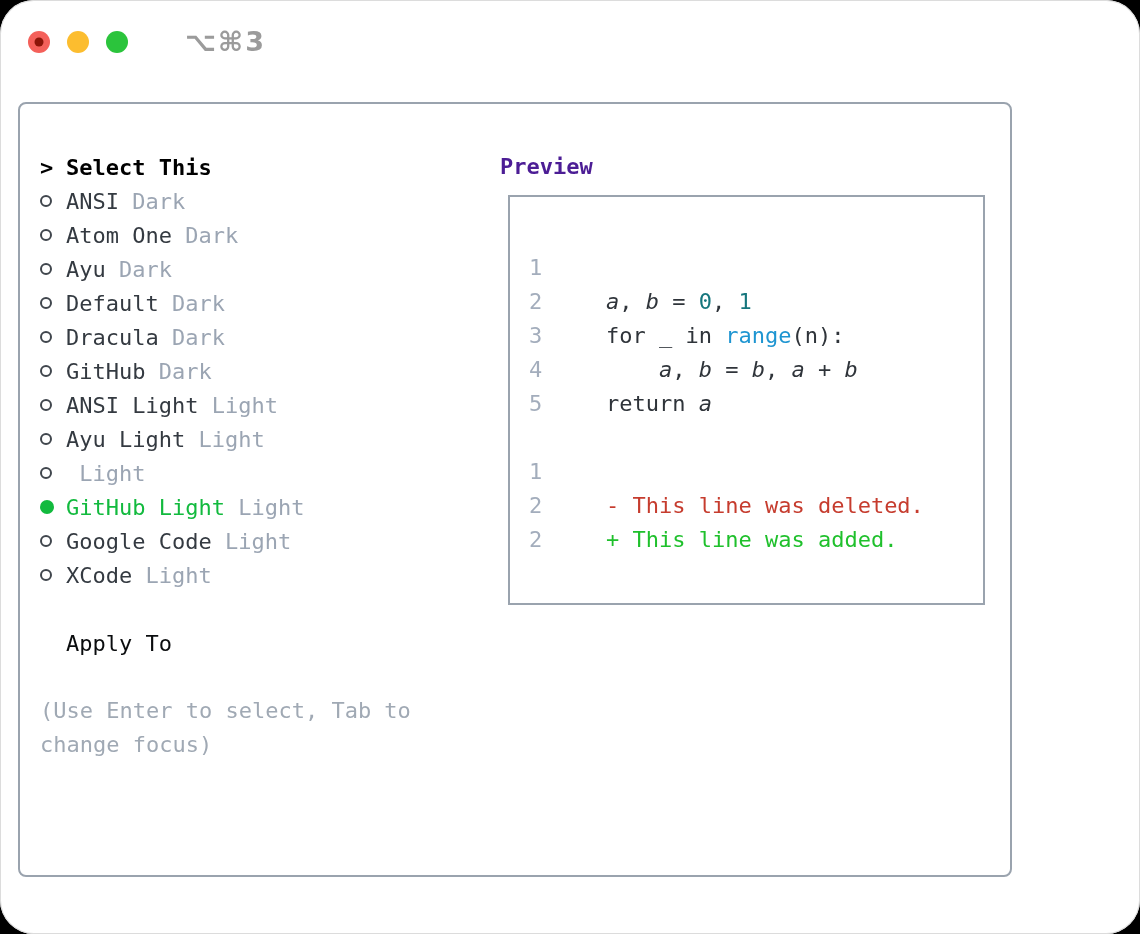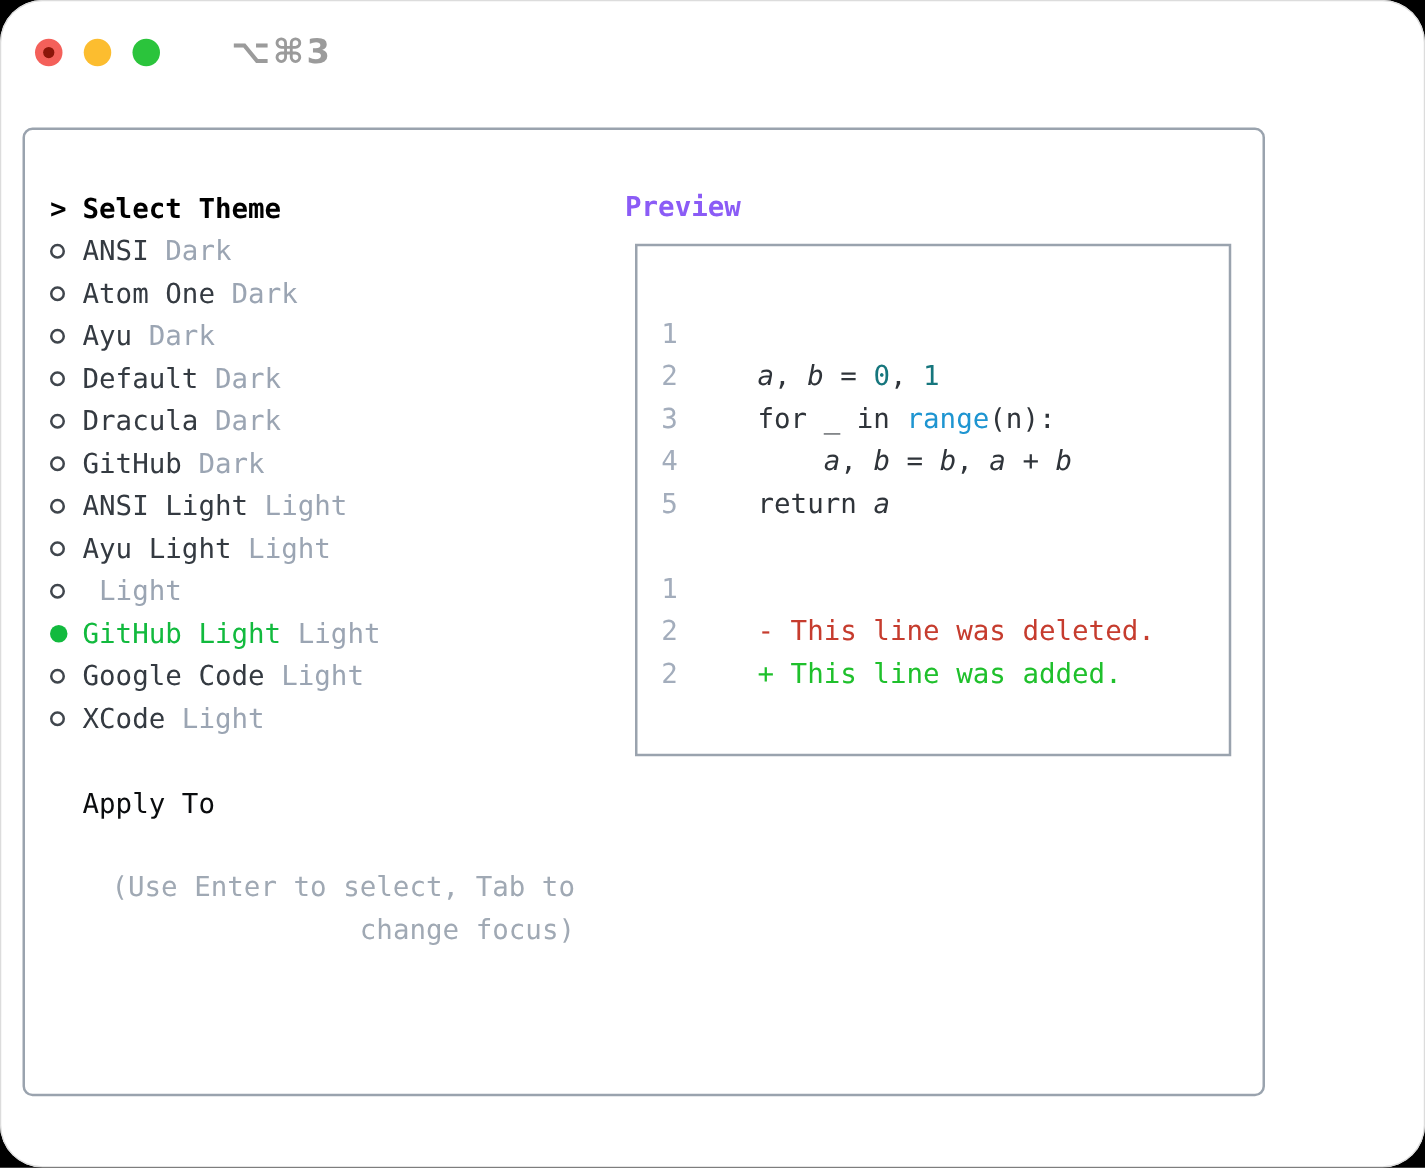--- a/index.html
+++ b/index.html
@@ -21,23 +21,23 @@
   .marker{width:26px;display:flex;align-items:center;flex:none;}
   .radio{width:12px;height:12px;border:2px solid var(--c-radio);border-radius:50%;box-sizing:border-box;}
   .radio.sel{width:14px;height:14px;border:none;background:var(--c-select_green);}
   .hdr-prefix{width:26px;font-weight:bold;color:#000;flex:none;}
   .hdr-label{font-weight:bold;color:#000;}
   .tname{color:var(--c-item_text);}
   .theme-row.sel .tname{color:var(--c-select_green);}
   .tvariant{color:var(--c-variant_text);}
   .apply-hdr{color:#0a0c0e;}
   .spacer{height:34px;}
-  .hint{margin-top:0;max-width:420px;line-height:34px;font-size:22px;color:var(--c-hint);white-space:normal;text-align:right;}
+  .hint{margin-top:0;max-width:420px;line-height:34px;font-size:22px;color:var(--c-hint);white-space:normal;}
   
-  .preview-hdr{position:absolute;left:480px;top:46px;height:34px;line-height:34px;font-size:22px;font-weight:bold;color:#8b5cf6;text-align:center;}
+  .preview-hdr{position:absolute;left:480px;top:46px;height:34px;line-height:34px;font-size:22px;font-weight:bold;color:#4c1d95;text-align:center;}
   .pbox{position:absolute;left:488px;top:91px;width:477px;height:410px;box-sizing:border-box;border:2px solid var(--c-border);background:#fff;padding:53px 0 0 19px;overflow:hidden;}
   .cline{display:flex;height:34px;align-items:center;font-size:22px;}
   .gut{width:24px;flex:none;color:var(--c-gutter);}
   .ctext{white-space:pre;}
   .diffblock{margin-top:34px;}
   .tok-plain{color:var(--c-code_plain);}
   .tok-fn{color:var(--c-code_function);}
   .tok-num{color:var(--c-code_number);}
   .tok-builtin{color:var(--c-code_builtin);}
   .tok-var{color:var(--c-code_plain);font-style:italic;}
@@ -60,21 +60,21 @@
         <div class="light" style="background: rgb(43, 196, 60);"></div>
       </div>
     <div class="wintitle" style="color: rgb(155, 155, 155);">⌥⌘3</div>
   </div>
 
   <div class="panel">
 
     <div class="leftcol">
       <div class="row">
         <span class="hdr-prefix">&gt;</span>
-        <span class="hdr-label">Select Theme</span>
+        <span class="hdr-label">Select This</span>
       </div>
       <div id="theme-list">
           <div class="row theme-row"><span class="marker"><span class="radio"></span></span><span class="tname">ANSI</span><span class="tvariant"> Dark</span></div>
           <div class="row theme-row"><span class="marker"><span class="radio"></span></span><span class="tname">Atom One</span><span class="tvariant"> Dark</span></div>
           <div class="row theme-row"><span class="marker"><span class="radio"></span></span><span class="tname">Ayu</span><span class="tvariant"> Dark</span></div>
           <div class="row theme-row"><span class="marker"><span class="radio"></span></span><span class="tname">Default</span><span class="tvariant"> Dark</span></div>
           <div class="row theme-row"><span class="marker"><span class="radio"></span></span><span class="tname">Dracula</span><span class="tvariant"> Dark</span></div>
           <div class="row theme-row"><span class="marker"><span class="radio"></span></span><span class="tname">GitHub</span><span class="tvariant"> Dark</span></div>
           <div class="row theme-row"><span class="marker"><span class="radio"></span></span><span class="tname">ANSI Light</span><span class="tvariant"> Light</span></div>
           <div class="row theme-row"><span class="marker"><span class="radio"></span></span><span class="tname">Ayu Light</span><span class="tvariant"> Light</span></div>

